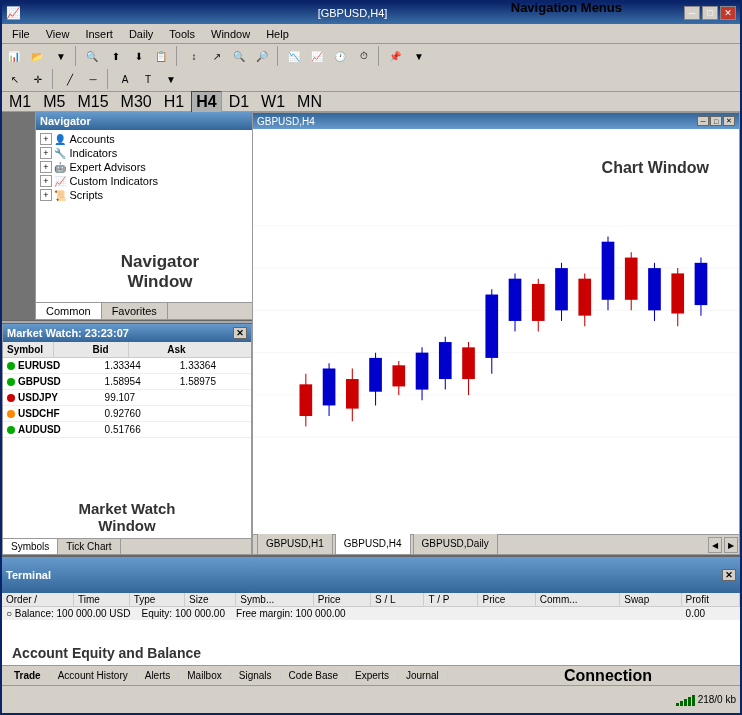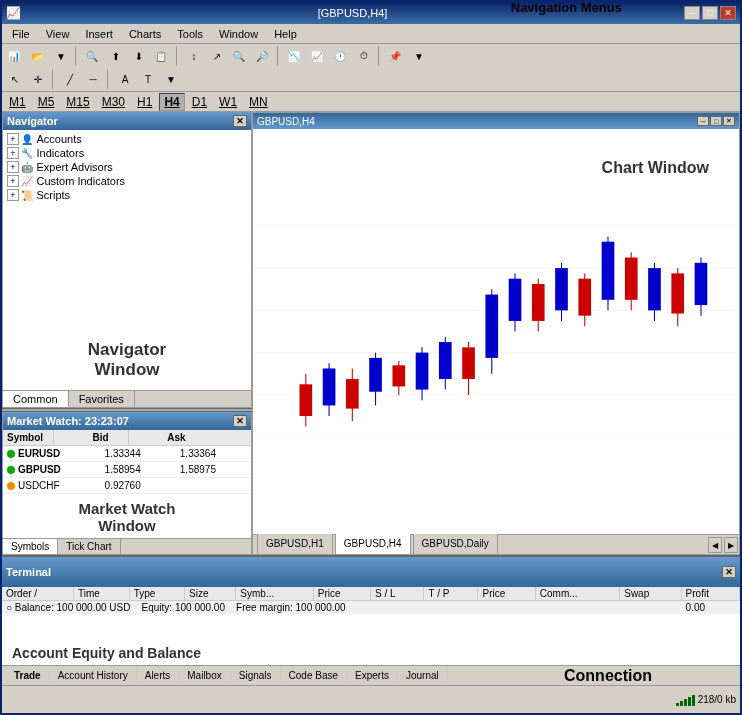--- a/index.html
+++ b/index.html
@@ -82,25 +82,24 @@
       background: #d4d0c8;
       border-bottom: 1px solid #999;
       height: 20px;
       display: flex;
       align-items: center;
       padding: 0 2px;
       gap: 2px;
     }
     .tf-btn {
       padding: 1px 4px;
-      font-size: 12px;
+      font-size: 16px;
       cursor: pointer;
       border: 1px solid transparent;
       background: transparent;
-      text-decoration: underline;
     }
     .tf-btn.active { background: #b0b0b0; border: 1px inset #999; font-weight: bold; }
 
     
     .navigator-panel {
       width: 250px;
       background: white;
       border: 1px solid #999;
       border-top: none;
       display: flex;
@@ -206,21 +205,21 @@
       display: flex;
       flex-direction: column;
       position: relative;
     }
     .terminal-title-bar {
       background: linear-gradient(to bottom, #6699cc, #336699);
       color: white;
       font-size: 11px;
       font-weight: bold;
       padding: 2px 4px;
-      height: 30px;
+      height: 36px;
       display: flex;
       align-items: center;
       justify-content: space-between;
     }
     .terminal-panel-close {
       width: 14px; height: 12px;
       background: #d4d0c8;
       border: 1px solid #666;
       font-size: 9px;
       display: flex; align-items: center; justify-content: center;
@@ -386,21 +385,21 @@
       <div class="title-btn close">✕</div>
     </div>
   </div>
 
   <div class="inner-window">
 
     <div class="menu-bar">
       <div class="menu-item">File</div>
       <div class="menu-item">View</div>
       <div class="menu-item">Insert</div>
-      <div class="menu-item">Charts</div>
+      <div class="menu-item">Daily</div>
       <div class="menu-item">Tools</div>
       <div class="menu-item">Window</div>
       <div class="menu-item">Help</div>
     </div>
 
     <div class="toolbar-area">
       <div class="toolbar-row">
         <div class="toolbar-btn">📊</div>
         <div class="toolbar-btn">📂</div>
         <div class="toolbar-btn">▼</div>
@@ -445,21 +444,21 @@
       <div class="tf-btn active">H4</div>
       <div class="tf-btn">D1</div>
       <div class="tf-btn">W1</div>
       <div class="tf-btn">MN</div>
     </div>
 
     <div class="content-row">
 
       <div class="left-panels">
 
-        <div class="navigator-panel" style="height:296px; flex-shrink:0;">
+        <div class="navigator-panel" style="height:208px; flex-shrink:0;margin-left:33px;">
           <div class="panel-title-bar">
             <span>Navigator</span>
             <div class="panel-close-btn">✕</div>
           </div>
           <div class="tree-area">
             <div class="tree-item">
               <span class="tree-expand">+</span>
               <span class="tree-icon">👤</span>
               <span>Accounts</span>
             </div>
@@ -512,21 +511,26 @@
               <div style="flex:2; padding:2px 4px; font-size:10px; font-weight:bold; display:flex; align-items:center;"><span class="dot dot-green"></span>EURUSD</div>
               <div style="flex:1.5; padding:2px 4px; font-size:10px;">1.33344</div>
               <div style="flex:1.5; padding:2px 4px; font-size:10px;">1.33364</div>
             </div>
             <div class="mw-row">
               <div style="flex:2; padding:2px 4px; font-size:10px; font-weight:bold; display:flex; align-items:center;"><span class="dot dot-green"></span>GBPUSD</div>
               <div style="flex:1.5; padding:2px 4px; font-size:10px;">1.58954</div>
               <div style="flex:1.5; padding:2px 4px; font-size:10px;">1.58975</div>
             </div>
             <div class="mw-row">
-              <div style="flex:2; padding:2px 4px; font-size:10px; font-weight:normal; display:flex; align-items:center;"><span class="dot dot-orange"></span>USDCHF</div>
+              <div style="flex:2; padding:2px 4px; font-size:10px; font-weight:bold; display:flex; align-items:center;"><span class="dot dot-red"></span>USDJPY</div>
+              <div style="flex:1.5; padding:2px 4px; font-size:10px;">99.107</div>
+              <div style="flex:1.5; padding:2px 4px; font-size:10px;"></div>
+            </div>
+            <div class="mw-row">
+              <div style="flex:2; padding:2px 4px; font-size:10px; font-weight:bold; display:flex; align-items:center;"><span class="dot dot-orange"></span>USDCHF</div>
               <div style="flex:1.5; padding:2px 4px; font-size:10px;">0.92760</div>
               <div style="flex:1.5; padding:2px 4px; font-size:10px;"></div>
             </div>
             <div class="mw-row">
               <div style="flex:2; padding:2px 4px; font-size:10px; font-weight:bold; display:flex; align-items:center;"><span class="dot dot-green"></span>AUDUSD</div>
               <div style="flex:1.5; padding:2px 4px; font-size:10px;">0.51766</div>
               <div style="flex:1.5; padding:2px 4px; font-size:10px;"></div>
             </div>
 
           </div>

